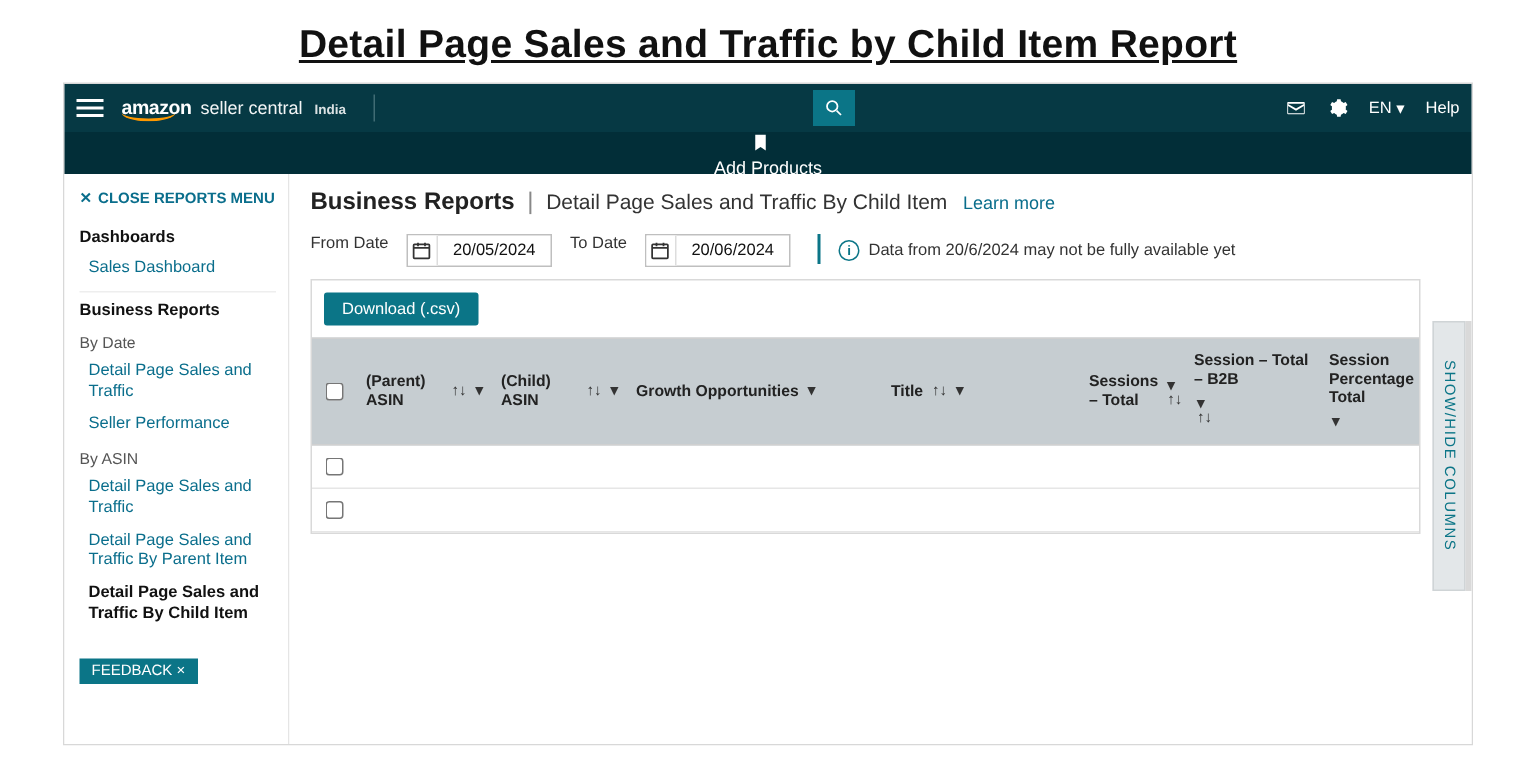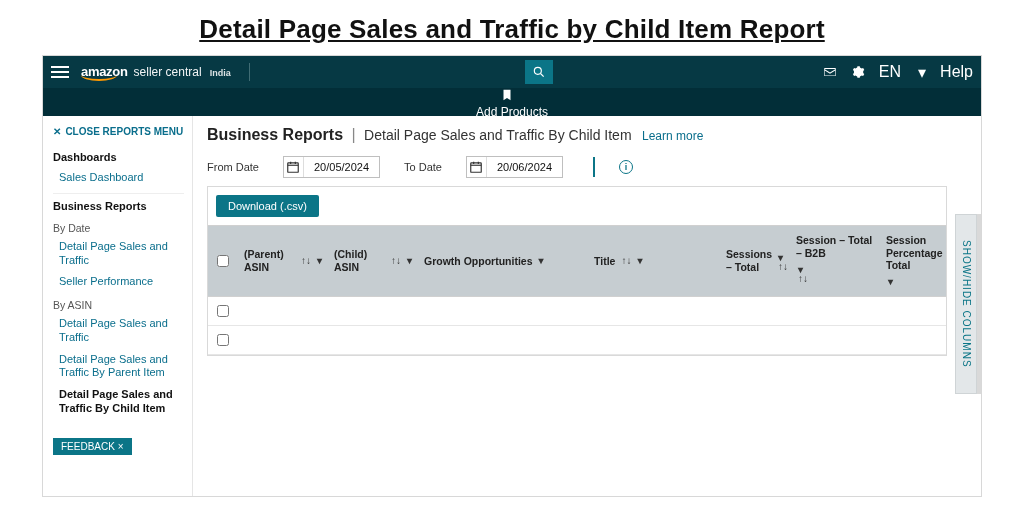--- a/index.html
+++ b/index.html
@@ -15,21 +15,21 @@
   .brand .sc { font-weight: 400; font-size: 12px; opacity: .95; }
   .brand .india { font-size: 9px; opacity: .85; margin-left: 2px; font-weight: bold; }
   .brand-smile { width: 36px; height: 6px; border-bottom: 2px solid #ff9900; border-radius: 0 0 100% 100%/0 0 12px 12px; margin-top:-4px; margin-left:0; }
   .vdiv { width:1px; height:18px; background:#406c74; margin: 0 6px; }
   .spacer { flex: 1; }
   .searchwrap { display: flex; align-items: center; }
   .searchbox { background:#0e5a68; color:#cfe6ea; border:none; height:24px; width:210px; padding:0 8px; font-size:11px; outline:none; }
   .searchbox::placeholder { color:#cfe6ea; }
   .searchbtn { background:#0b7587; border:none; width:28px; height:24px; cursor:pointer; display:flex; align-items:center; justify-content:center; color:#fff; }
   .top-icons { display:flex; align-items:center; gap:14px; margin-left: auto; }
-  .top-icons .ico { color:#fff; cursor:pointer; display:flex; align-items:center; gap:17px; font-size:16px; }
+  .top-icons .ico { color:#fff; cursor:pointer; display:flex; align-items:center; gap:3px; font-size:11px; }
   svg.ic { width:14px; height:14px; }
 
   .subbar { background:#022e38; color:#fff; display:flex; align-items:center; height:28px; padding:0 10px; font-size:12px;flex-direction:column; }
   .subbar .star { margin-right: 10px; }
   .subbar .editbtn { margin-left:auto; background:#701a75; color:#fff; border:1px solid #106273; padding:2px 10px; font-size:11px; cursor:pointer; }
 
   .body { display:flex; min-height: 380px; }
   .sidebar { width:150px; background:#fff; border-right:1px solid #e5e5e5; padding: 8px 8px 8px 10px; font-size:11px; }
   .close-menu { color:#0a6e8c; font-weight:700; font-size:10px; cursor:pointer; display:flex; align-items:center; gap:4px; padding: 2px 0 6px; }
   .section-head { font-weight:700; color:#111; padding:6px 0 4px; border-top:1px solid #eee; margin-top:4px; }
@@ -39,21 +39,21 @@
   .navlink.active { color:#111; font-weight:700; }
   .feedback { position:relative; margin-top: 18px; background:#0b7587; color:#fff; display:inline-block; padding:3px 8px; font-size:10px; cursor:pointer; }
 
   .main { flex:1; padding: 10px 0 0 14px; background:#fff; position:relative; }
   .crumb { font-size:16px; color:#222; padding-bottom:8px; }
   .crumb .bold { font-weight:700; }
   .crumb .sep { color:#888; margin:0 4px; }
   .crumb .sub { font-size:14px; color:#333; }
   .crumb .learn { font-size:12px; color:#0a6e8c; margin-left:6px; cursor:pointer; }
 
-  .filters { display:flex; align-items:center; gap:24px; font-size:11px; padding:4px 0 8px; }
+  .filters { display:flex; gap:12px; font-size:11px; padding:4px 0 8px; }
   .filters .lbl { color:#333; }
   .datebox { display:flex; align-items:center; border:1px solid #bfbfbf; background:#fff; }
   .datebox .cal { width:20px; height:20px; display:flex; align-items:center; justify-content:center; background:#fff; border-right:1px solid #ddd; }
   .datebox .val { padding: 3px 10px; min-width:74px; }
   .info-divider { width:2px; height:20px; background:#0b7587; margin-left:6px; }
   .info { display:flex; align-items:center; gap:6px; color:#333; }
   .info .iicon { width:14px; height:14px; border:1.5px solid #0b7587; border-radius:50%; color:#0b7587; display:flex; align-items:center; justify-content:center; font-size:9px; font-weight:700; }
 
   .reportcard { border:1px solid #d9d9d9; margin-right: 34px; }
   .cardhead { padding:8px; }
@@ -195,20 +195,21 @@
                 <line x1="3" y1="9" x2="21" y2="9"></line>
                 <line x1="8" y1="3" x2="8" y2="7"></line>
                 <line x1="16" y1="3" x2="16" y2="7"></line>
               </svg>
           </span>
           <span class="val">20/06/2024</span>
         </div>
         <div class="info-divider"></div>
         <div class="info">
           <span class="iicon">i</span>
+          <span>Data from 20/6/2024 may not be fully available yet</span>
         </div>
       </div>
 
       <div class="reportcard">
         <div class="cardhead">
           <button class="dlbtn">Download (.csv)</button>
         </div>
         <div class="thead">
           <div class="th col-check">
               <input type="checkbox" style="">

